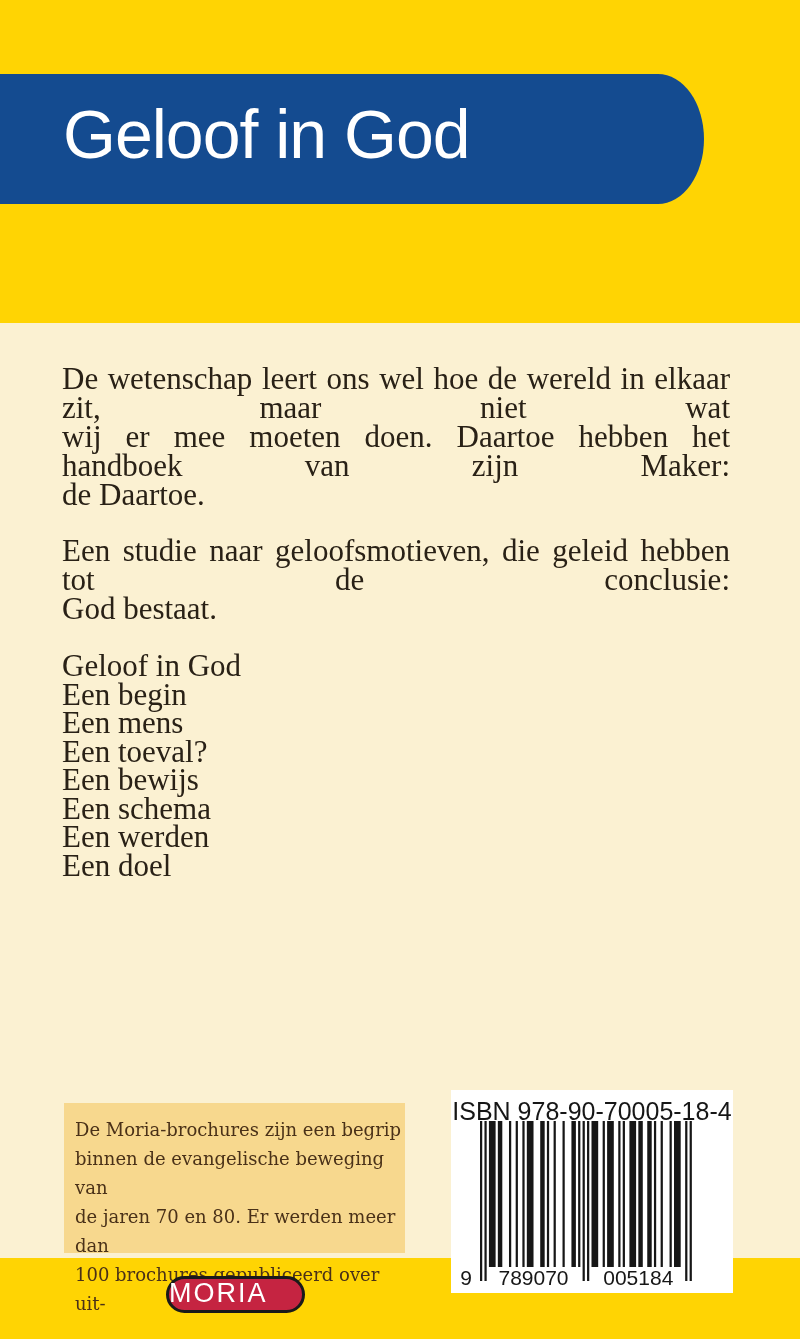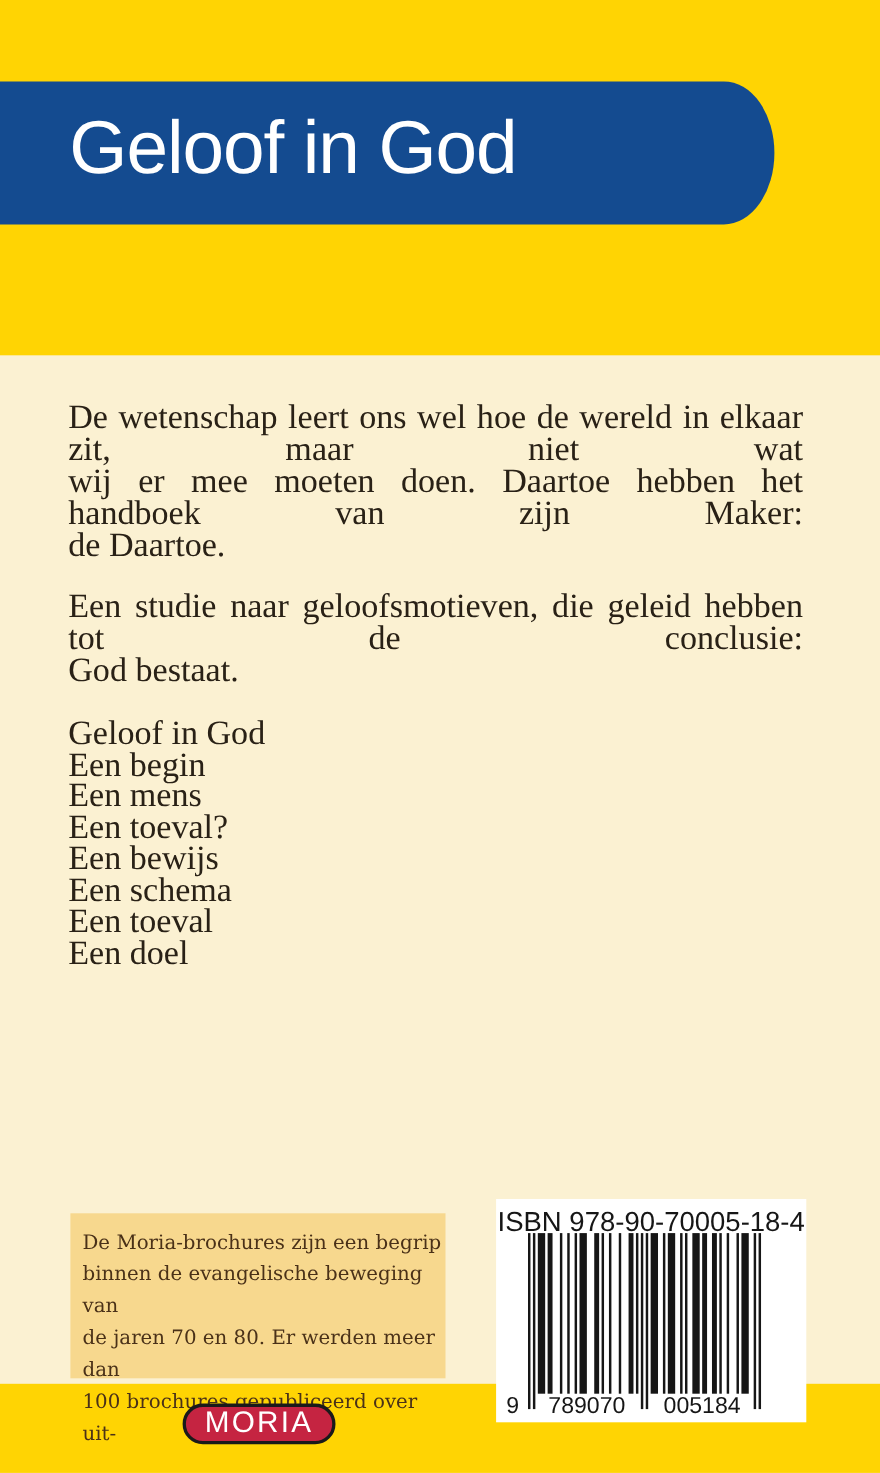--- a/index.html
+++ b/index.html
@@ -87,21 +87,20 @@
   .publisher-logo {
     position: absolute;
     left: 166px; top: 1276px;
     width: 139px; height: 37px;
     background: var(--logo-red, #C52441);
     border: 3px solid #1A1A1A;
     border-radius: 19px;
     box-sizing: border-box;
     display: flex;
     align-items: center;
-    justify-content: center;
   }
   .logo-text {
     color: #FFFFFF;
     font-family: "Liberation Sans", sans-serif;
     font-size: 27px;
     letter-spacing: 2px;
     transform: translateY(-1px);
     white-space: nowrap;
   }
 </style>
@@ -124,21 +123,21 @@
     <div class="jline">Een studie naar geloofsmotieven, die geleid hebben tot de conclusie:</div>
     <div>God bestaat.</div>
   </div>
   <div class="chapter-list">
     <div>Geloof in God</div>
     <div>Een begin</div>
     <div>Een mens</div>
     <div>Een toeval?</div>
     <div>Een bewijs</div>
     <div>Een schema</div>
-    <div>Een toeval</div>
+    <div>Een werden</div>
     <div>Een doel</div>
   </div>
 </div>
 
 <div class="info-box">
   <div>De Moria-brochures zijn een begrip</div>
   <div>binnen de evangelische beweging van</div>
   <div>de jaren 70 en 80. Er werden meer dan</div>
   <div>100 brochures gepubliceerd over uit-</div>
 </div>

